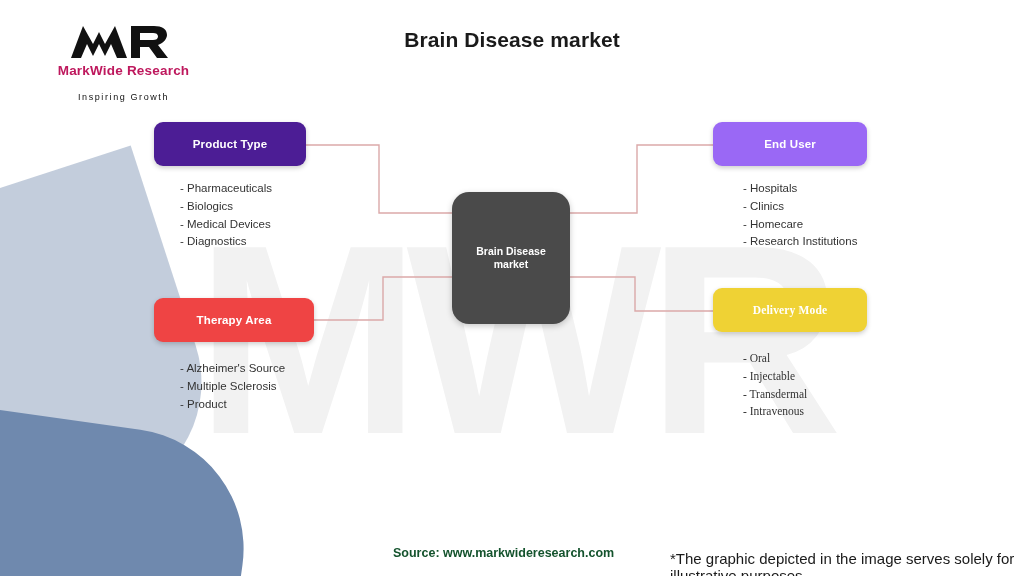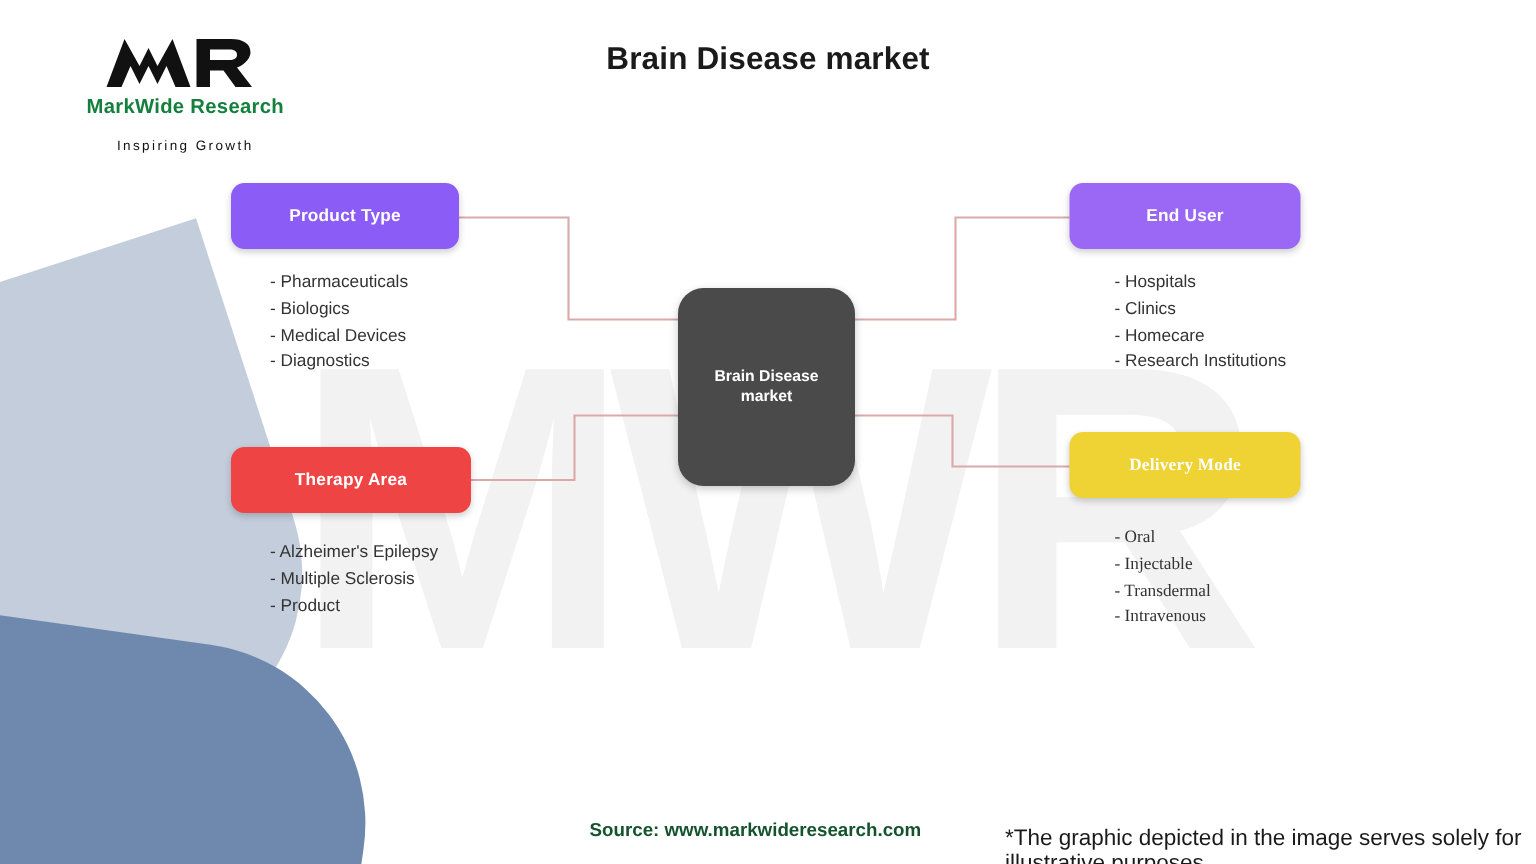--- a/index.html
+++ b/index.html
@@ -54,21 +54,21 @@
   .logo{
     position:absolute; left:16px; top:22px;
     width:215px;
     text-align:center;
   }
   .logo-mark{
     display:block;
     margin:0 auto;
   }
   .logo-name{
-    font-size:13.5px; font-weight:bold; color:#15803d;
+    font-size:13.5px; font-weight:bold; color:#be185d;
     letter-spacing:.2px; margin-top:1px;
   }
   .logo-tag{
     font-size:9px; font-weight:normal; color:#111;
     letter-spacing:1.6px; margin-top:14px;text-align:center;
   }
 
   
   .page-title{
     position:absolute; left:0; right:0; top:28px;
@@ -163,21 +163,21 @@
       <polyline points="570,213 637,213 637,145 713,145" stroke="#dba9a9"></polyline>
       <polyline points="570,277 635,277 635,311 713,311" stroke="#dba9a9"></polyline>
     </g>
   </svg>
 
   <div class="center-node" style="background: rgb(74, 74, 74);">
     <span class="center-node-label">Brain Disease market</span>
   </div>
 
   <div class="branch" id="branch-product-type">
-    <div class="branch-header" style="background: #8b5cf6;">
+    <div class="branch-header" style="background: #4c1d95;">
       <span>Product Type</span>
     </div>
     <ul class="branch-list">
       <li>- Pharmaceuticals</li>
       <li>- Biologics</li>
       <li>- Medical Devices</li>
       <li>- Diagnostics</li>
     </ul>
   </div>
 
@@ -191,21 +191,21 @@
       <li>- Homecare</li>
       <li>- Research Institutions</li>
     </ul>
   </div>
 
   <div class="branch" id="branch-therapy-area">
     <div class="branch-header" style="background: #ef4444;">
       <span>Therapy Area</span>
     </div>
     <ul class="branch-list">
-      <li>- Alzheimer's Epilepsy</li>
+      <li>- Alzheimer's Source</li>
       <li>- Multiple Sclerosis</li>
       <li>- Product</li>
     </ul>
   </div>
 
   <div class="branch" id="branch-delivery-mode">
     <div class="branch-header" style="background: rgb(239, 210, 52);">
       <span>Delivery Mode</span>
     </div>
     <ul class="branch-list">

